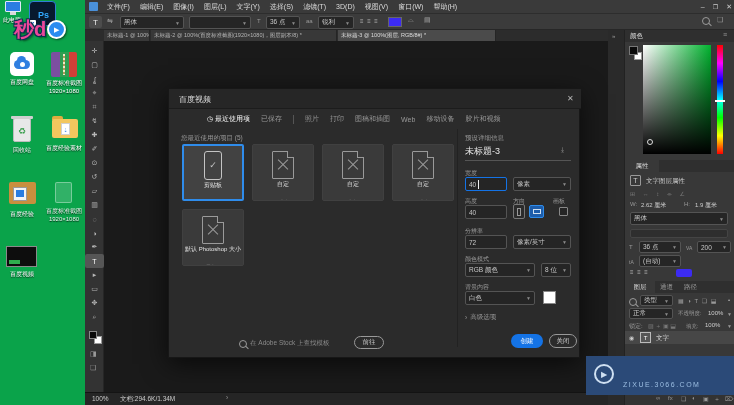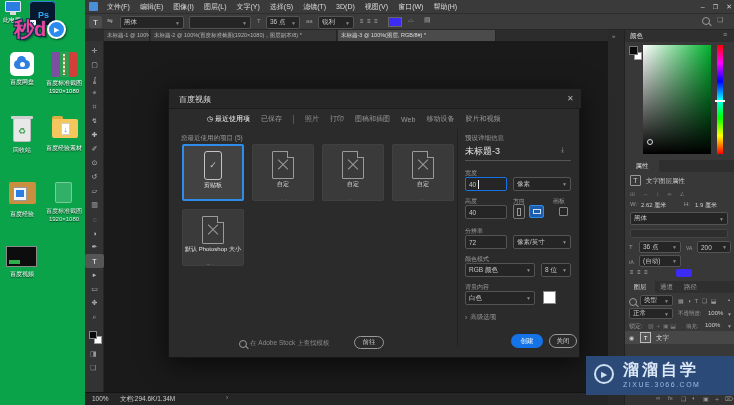--- a/index.html
+++ b/index.html
@@ -458,17 +458,16 @@
     <div class="abs pill" style="left:380px;top:245px;width:28px;height:14px;border:1px solid #999;color:#ccc">关闭</div>
   </div>
 
   <div class="abs flex nw" style="left:14px;top:16px;z-index:9">
     <span style="font-size:20px;font-weight:bold;color:#ec4899;text-shadow:-1px -1px 0 #0c2f52,1px -1px 0 #0c2f52,-1px 1px 0 #0c2f52,1px 1px 0 #0c2f52,2px 2px 2px rgba(0,0,0,.5)">秒d</span>
     <span class="flex" style="width:15px;height:15px;background:#2a8cf0;border:2px solid #fff;border-radius:50%;color:#fff;font-size:7px;justify-content:center;margin:0 1px;box-shadow:1px 1px 2px rgba(0,0,0,.5)">▶</span>
   </div>
 
   <div class="abs" style="left:586px;top:356px;width:148px;height:39px;background:#2b4a78;z-index:9">
     <div class="abs flex" style="left:8px;top:8px;width:20px;height:20px;border:2px solid #cfe0f2;border-radius:50%;color:#cfe0f2;font-size:8px;justify-content:center">▶</div>
-    <span class="abs nw" style="left:37px;top:4px;font-size:16px;font-weight:bold;color:#dbe7f6;letter-spacing:3px">溜溜自学</span>
     <span class="abs nw" style="left:37px;top:25px;font-size:7px;color:#9dbfe3;letter-spacing:1.5px;text-transform:uppercase">zixue.3066.com</span>
   </div>
 
 </div>
 
 </body></html>

